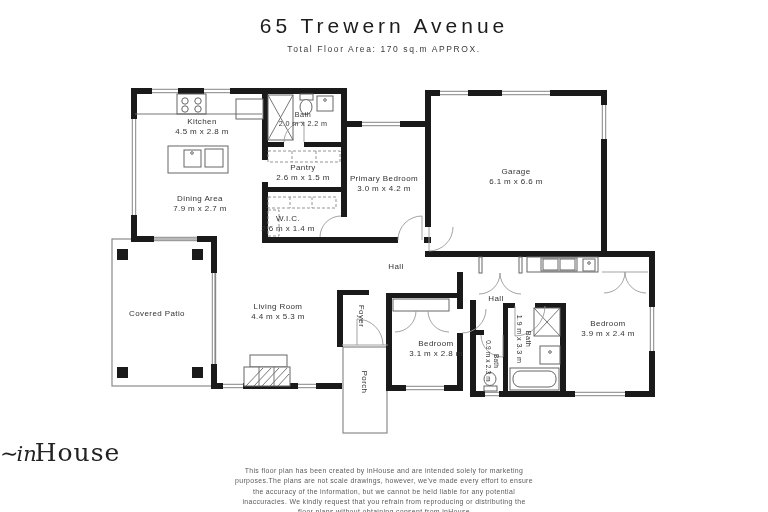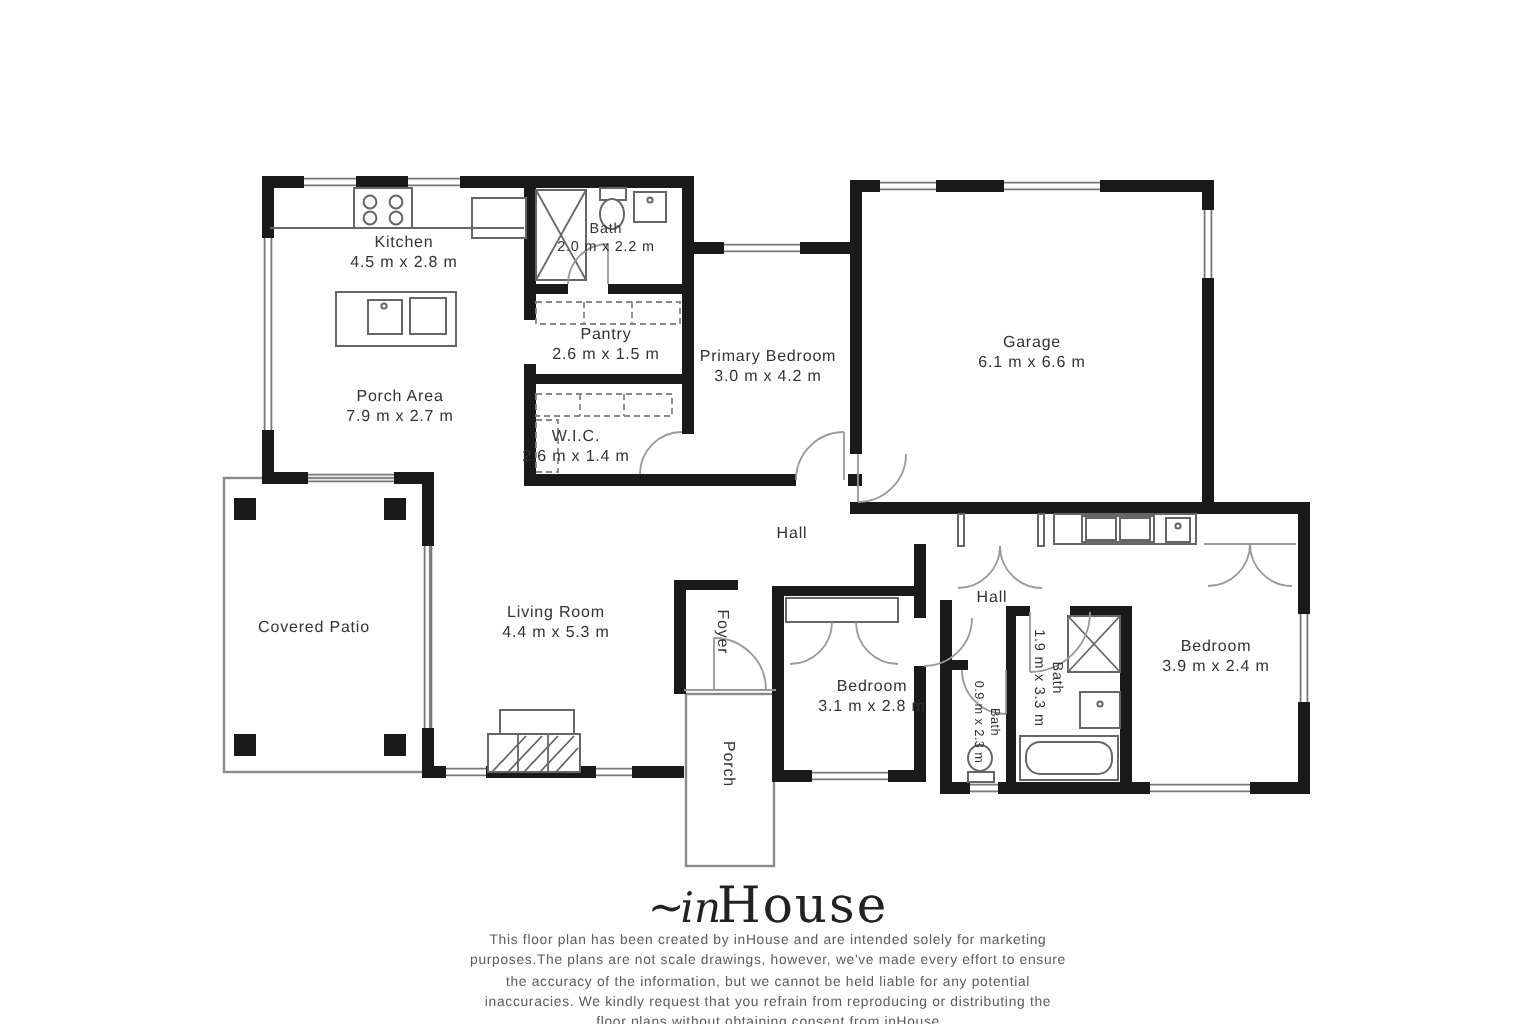--- a/index.html
+++ b/index.html
@@ -7,33 +7,35 @@
          font-family:"Liberation Sans",sans-serif;color:#333;}
   #plan-svg{position:absolute;left:0;top:0;}
   .hdr{position:absolute;left:0;top:14px;width:100%;text-align:center;}
   .title{font-size:21px;letter-spacing:4px;color:#1c1c1c;font-weight:400;}
   .subtitle{margin-top:6px;font-size:8.5px;letter-spacing:1.6px;color:#3a3a3a;}
   .lbl{position:absolute;transform:translate(-50%,-50%);text-align:center;
        font-size:8px;line-height:1.3;letter-spacing:.4px;color:#333;white-space:nowrap;}
   .lbl.rot{transform:translate(-50%,-50%) rotate(90deg);}
   .lbl.sm{font-size:6.4px;letter-spacing:.2px;}
   .lbl.md{font-size:7.2px;}
-  .logo{position:absolute;left:0;top:438px;width:100%;text-align:center;color:#222;}
+  .logo{position:absolute;left:0;top:438px;width:100%;color:#222;}
   .logo .swash{font-family:"DejaVu Serif",serif;font-style:italic;font-size:22px;letter-spacing:-2px;}
   .logo .in{font-family:"DejaVu Serif",serif;font-style:italic;font-size:21px;}
   .logo .house{font-family:"DejaVu Serif",serif;font-size:25px;letter-spacing:1px;margin-left:-2px;}
   .disclaimer{position:absolute;left:0;top:466px;width:100%;text-align:center;
        font-size:6.9px;line-height:1.5;letter-spacing:.35px;color:#5b5b5b;white-space:pre-line;}
 </style>
 </head>
 <body>
 
 <div id="stage">
 
   <div class="hdr">
+    <div class="title">65 Trewern Avenue</div>
+    <div class="subtitle">Total Floor Area: 170 sq.m APPROX.</div>
   </div>
 
   <svg id="plan-svg" width="768" height="512" viewBox="0 0 768 512">
       <rect x="112" y="239" width="103" height="147" fill="none" stroke="#8a8a8a" stroke-width="1.2"></rect>
       <rect x="343" y="347" width="44" height="86" fill="none" stroke="#8a8a8a" stroke-width="1.2"></rect>
       <rect x="131" y="88" width="20" height="6" fill="#1a1a1a" shape-rendering="crispEdges"></rect>
       <rect x="179" y="88" width="24" height="6" fill="#1a1a1a" shape-rendering="crispEdges"></rect>
       <rect x="231" y="88" width="116" height="6" fill="#1a1a1a" shape-rendering="crispEdges"></rect>
       <rect x="131" y="94" width="6" height="24" fill="#1a1a1a" shape-rendering="crispEdges"></rect>
       <rect x="131" y="216" width="6" height="26" fill="#1a1a1a" shape-rendering="crispEdges"></rect>
@@ -228,21 +230,21 @@
     </div>
   <div class="lbl md" style="left:303px;top:119px">
     <div>Bath</div>
       <div>2.0 m x 2.2 m</div>
     </div>
   <div class="lbl" style="left:303px;top:173px">
     <div>Pantry</div>
       <div>2.6 m x 1.5 m</div>
     </div>
   <div class="lbl" style="left:200px;top:204px">
-    <div>Porch Area</div>
+    <div>Dining Area</div>
       <div>7.9 m x 2.7 m</div>
     </div>
   <div class="lbl" style="left:288px;top:224px">
     <div>W.I.C.</div>
       <div>2.6 m x 1.4 m</div>
     </div>
   <div class="lbl" style="left:384px;top:184px">
     <div>Primary Bedroom</div>
       <div>3.0 m x 4.2 m</div>
     </div>

